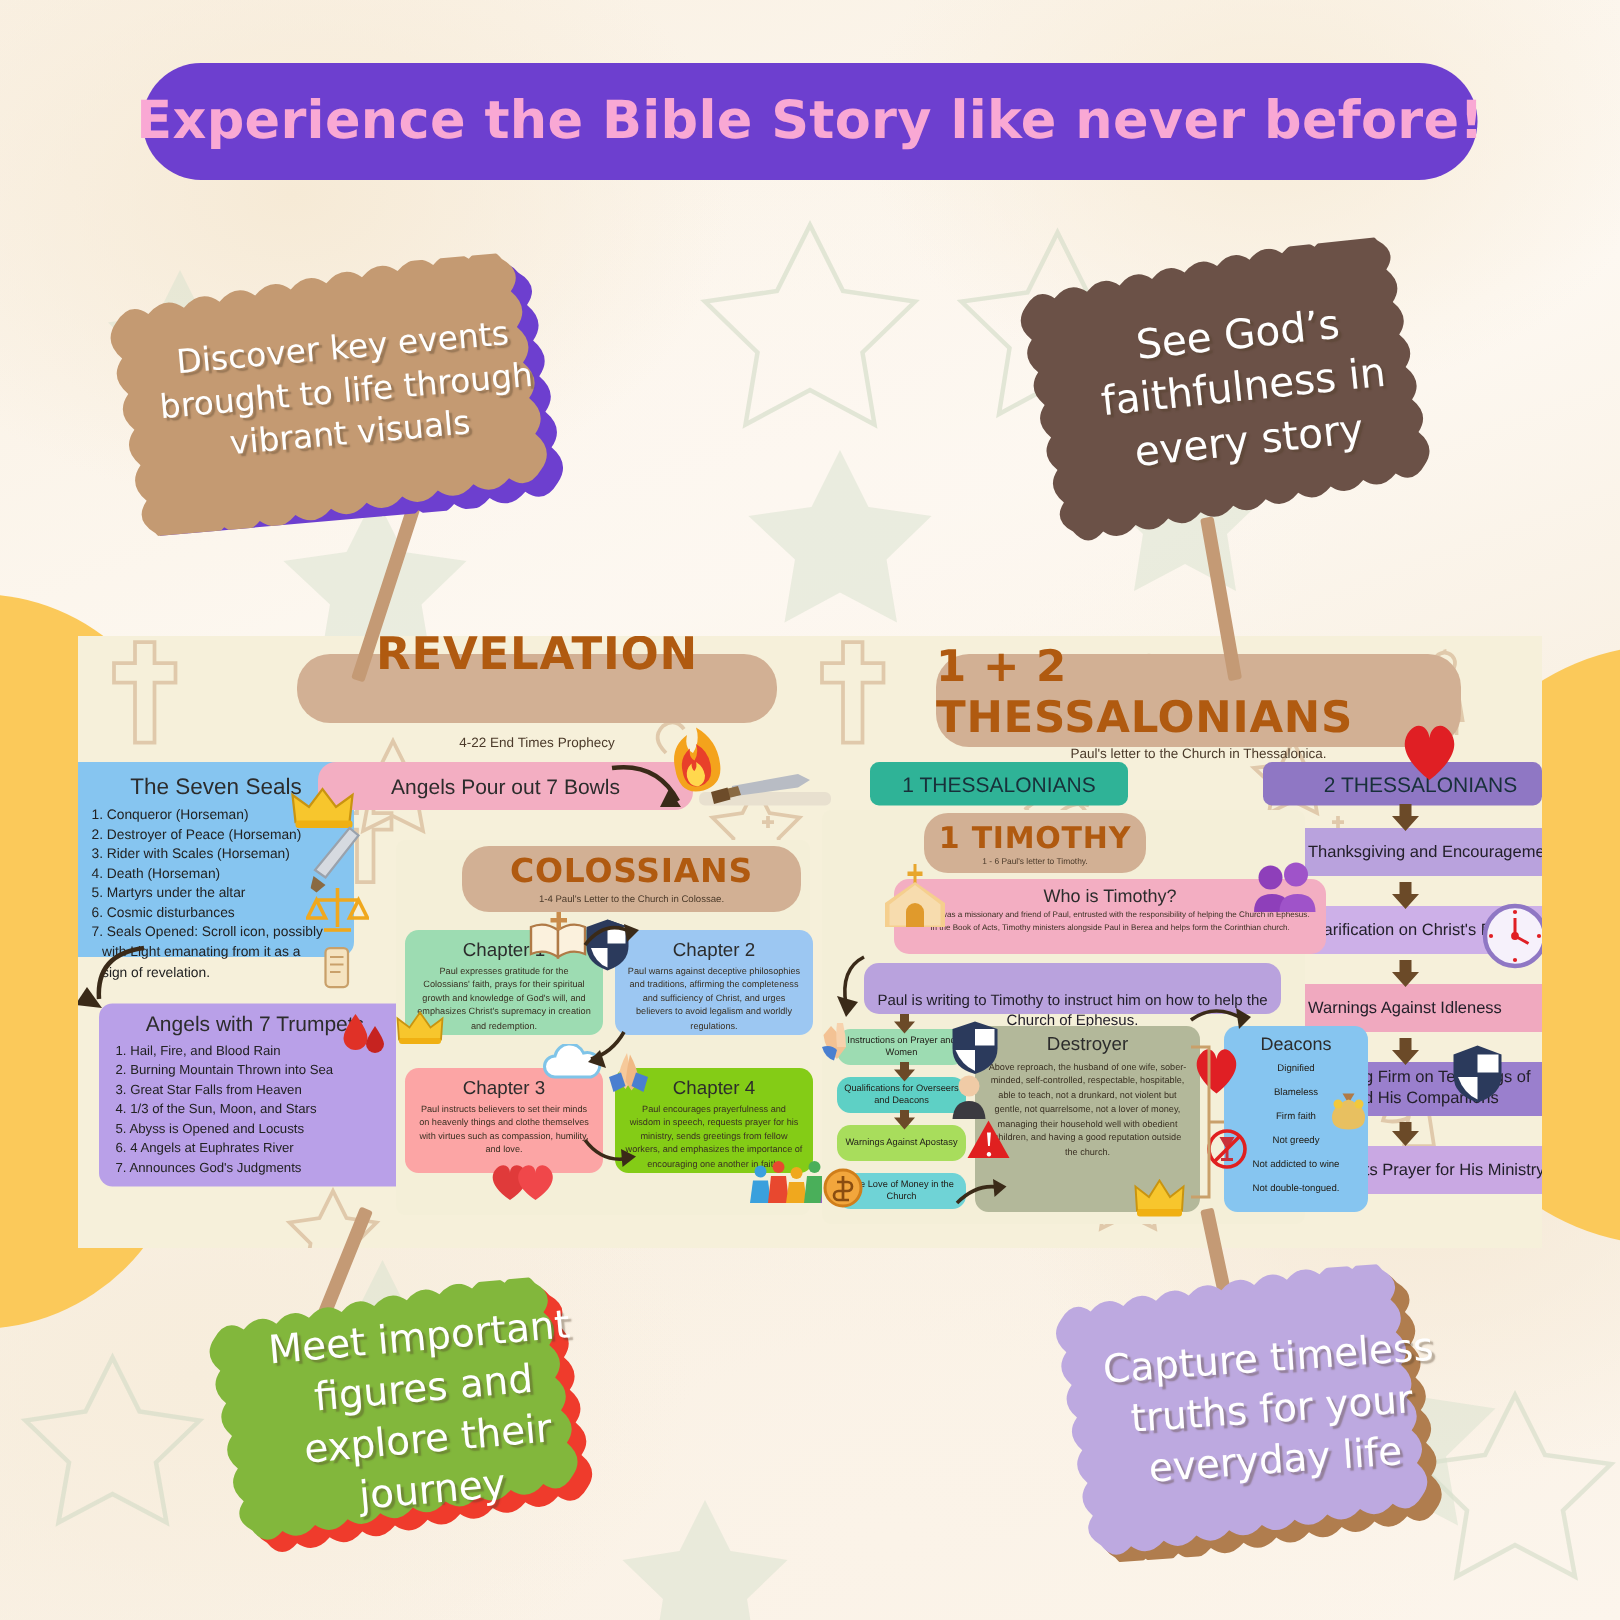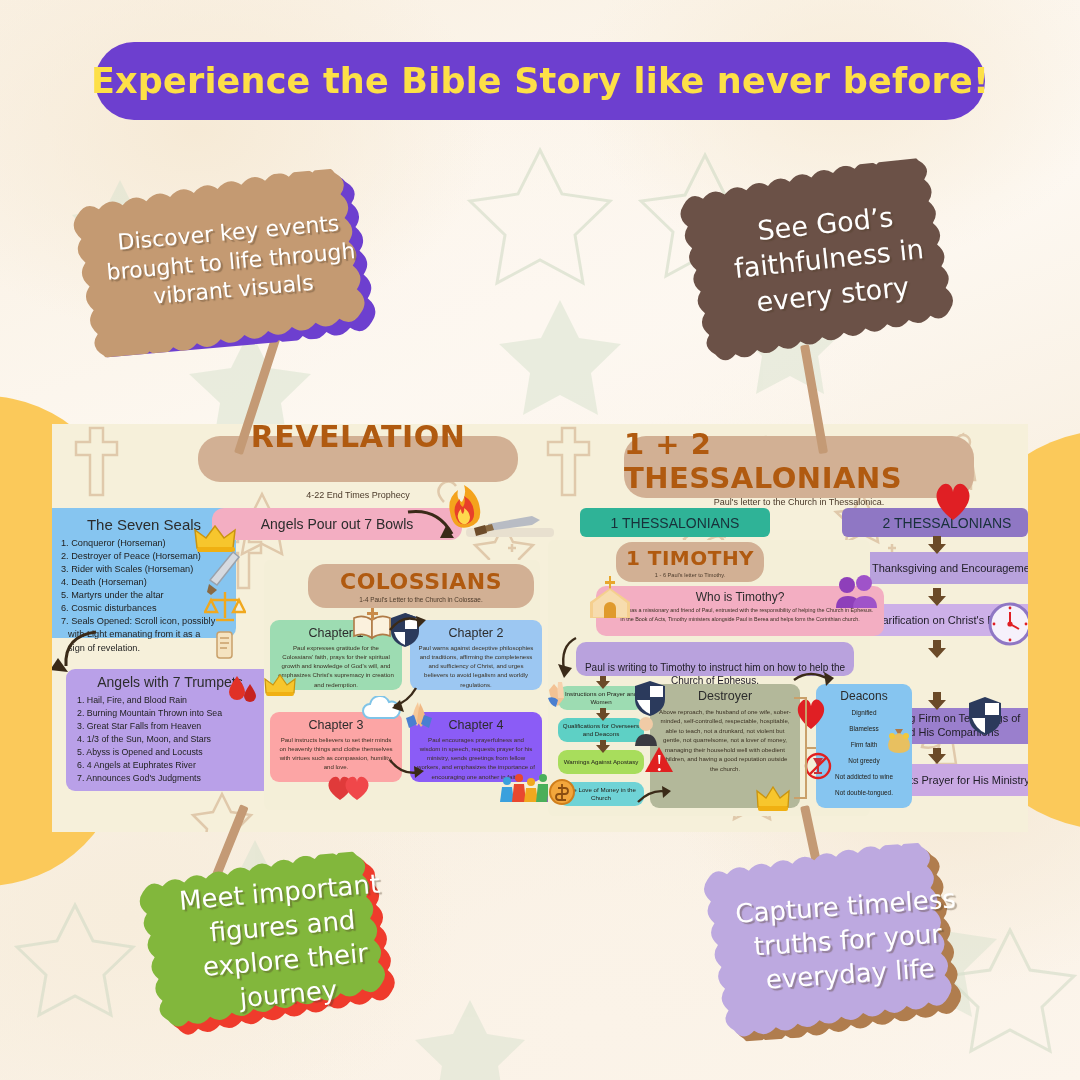--- a/index.html
+++ b/index.html
@@ -30,21 +30,21 @@
   #blob-right { right:-150px; top:430px; width:278px; height:400px; border-radius:160px 0 0 160px; }
 
   
   #banner {
     position:absolute; left:95px; top:42px; width:890px; height:78px;
     background:#6d3fcf; border-radius:42px;
     display:flex; align-items:center; justify-content:center;
     z-index:40;
   }
   #banner-text {
-    color:#fde047; font-size:35px; font-weight:bold;
+    color:#f9a8d4; font-size:35px; font-weight:bold;
     font-family:"DejaVu Sans", sans-serif;
     letter-spacing:.2px; white-space:nowrap;
   }
 
   
   #poster {
     position:absolute; left:52px; top:424px; width:976px; height:408px;
     background:#f6f0da;
     z-index:20; overflow:hidden;
   }
@@ -265,21 +265,21 @@
       <div class="b" style="font-size:6.1px; line-height:1.5; padding:3px 7px;">Paul expresses gratitude for the Colossians' faith, prays for their spiritual growth and knowledge of God's will, and emphasizes Christ's supremacy in creation and redemption.</div>
     </div>
     <div class="pbox" style="left:146px; top:60px; width:132px; height:70px; background:#9cc7f2;">
       <div class="h" style="font-size:12.5px; margin-top:6px;">Chapter 2</div>
       <div class="b" style="font-size:6.1px; line-height:1.5; padding:3px 7px;">Paul warns against deceptive philosophies and traditions, affirming the completeness and sufficiency of Christ, and urges believers to avoid legalism and worldly regulations.</div>
     </div>
     <div class="pbox" style="left:6px; top:152px; width:132px; height:70px; background:#fca5a5;">
       <div class="h" style="font-size:12.5px; margin-top:6px;">Chapter 3</div>
       <div class="b" style="font-size:6.1px; line-height:1.5; padding:3px 7px;">Paul instructs believers to set their minds on heavenly things and clothe themselves with virtues such as compassion, humility, and love.</div>
     </div>
-    <div class="pbox" style="left:146px; top:152px; width:132px; height:70px; background:#8b5cf6;">
+    <div class="pbox" style="left:146px; top:152px; width:132px; height:70px; background:#84cc16;">
       <div class="h" style="font-size:12.5px; margin-top:6px;">Chapter 4</div>
       <div class="b" style="font-size:6.1px; line-height:1.5; padding:3px 7px;">Paul encourages prayerfulness and wisdom in speech, requests prayer for his ministry, sends greetings from fellow workers, and emphasizes the importance of encouraging one another in faith.</div>
     </div>
 
     <svg style="position:absolute; left:88px; top:48px;" width="40" height="34" viewBox="0 0 40 34">
       <path d="M20 10 v20 M20 12 q-9 -6 -18 -2 v18 q9 -4 18 2z" fill="#fbf1dd" stroke="#b07a46" stroke-width="1.6"></path>
       <path d="M20 12 q9 -6 18 -2 v18 q-9 -4 -18 2z" fill="#fbf1dd" stroke="#b07a46" stroke-width="1.6"></path>
       <path d="M19 0 h3 v4 h4 v3 h-4 v5 h-3 v-5 h-4 v-3 h4z" fill="#c98b49"></path>
     </svg>
     <svg style="position:absolute; left:126px; top:52px;" width="30" height="36" viewBox="0 0 30 36">
@@ -335,36 +335,39 @@
     <svg class="arrow" style="left:122px; top:126px;" width="36" height="32" viewBox="0 0 36 32">
       <path d="M30 2 q-8 14 -22 18" stroke="#3a2a18" stroke-width="2.4" fill="none"></path>
       <path d="M14 14 l-8 8 12 4z" fill="#3a2a18"></path>
     </svg>
     <svg class="arrow" style="left:124px; top:196px;" width="40" height="26" viewBox="0 0 40 26">
       <path d="M2 4 q12 16 30 12" stroke="#3a2a18" stroke-width="2.4" fill="none"></path>
       <path d="M26 10 l10 5 -9 7z" fill="#3a2a18"></path>
     </svg>
   </div>
 
-  <div class="pbox" style="left:528px; top:84px; width:190px; height:29px; background:#2fb397; border-radius:6px; display:flex; align-items:center; justify-content:center;">
+  <div class="pbox" style="left:528px; top:84px; width:172px; height:29px; background:#2fb397; border-radius:6px; display:flex; align-items:center; justify-content:center;">
     <span style="font-size:14px; color:#18303a;">1 THESSALONIANS</span>
   </div>
   <div class="pbox" style="left:790px; top:84px; width:186px; height:29px; background:#8f77c4; border-radius:6px; display:flex; align-items:center; justify-content:center;padding-left:24px;">
     <span style="font-size:14px; color:#18303a;">2 THESSALONIANS</span>
   </div>
 
   <svg style="position:absolute; left:880px; top:56px;" width="42" height="42" viewBox="0 0 42 42">
     <path d="M21 40 C4 27 1 15 8 7 c5 -6 12 -3 13 5 c1 -8 8 -11 13 -5 c7 8 4 20 -13 33z" fill="#e01f24"></path>
   </svg>
 
   <div class="pbox" style="left:806px; top:128px; width:190px; height:32px; background:#b9a2dd; display:flex; align-items:center; padding-left:14px;">
     <span style="font-size:11px; color:#23202a;">Thanksgiving and Encouragement</span>
   </div>
   <div class="pbox" style="left:806px; top:180px; width:190px; height:32px; background:#cdb0e8; display:flex; align-items:center; padding-left:14px;">
     <span style="font-size:11px; color:#23202a;">Clarification on Christ's Return</span>
+  </div>
+  <div class="pbox" style="left:806px; top:232px; width:190px; height:32px; background:#f0a9bf; display:flex; align-items:center; padding-left:14px;">
+    <span style="font-size:11px; color:#23202a;">Warnings Against Idleness</span>
   </div>
   <div class="pbox" style="left:806px; top:284px; width:190px; height:36px; background:#9a7fcd; display:flex; align-items:center; padding:0 10px 0 14px;">
     <span style="font-size:11px; color:#23202a; line-height:1.25;">Standing Firm on Teachings of Paul and His Companions</span>
   </div>
   <div class="pbox" style="left:806px; top:340px; width:190px; height:32px; background:#c9a8e3; display:flex; align-items:center; padding-left:14px;">
     <span style="font-size:11px; color:#23202a;">Requests Prayer for His Ministry</span>
   </div>
 
   <svg style="position:absolute; left:872px; top:112px;" width="26" height="248" viewBox="0 0 26 248">
     <g fill="#6b4a28">

